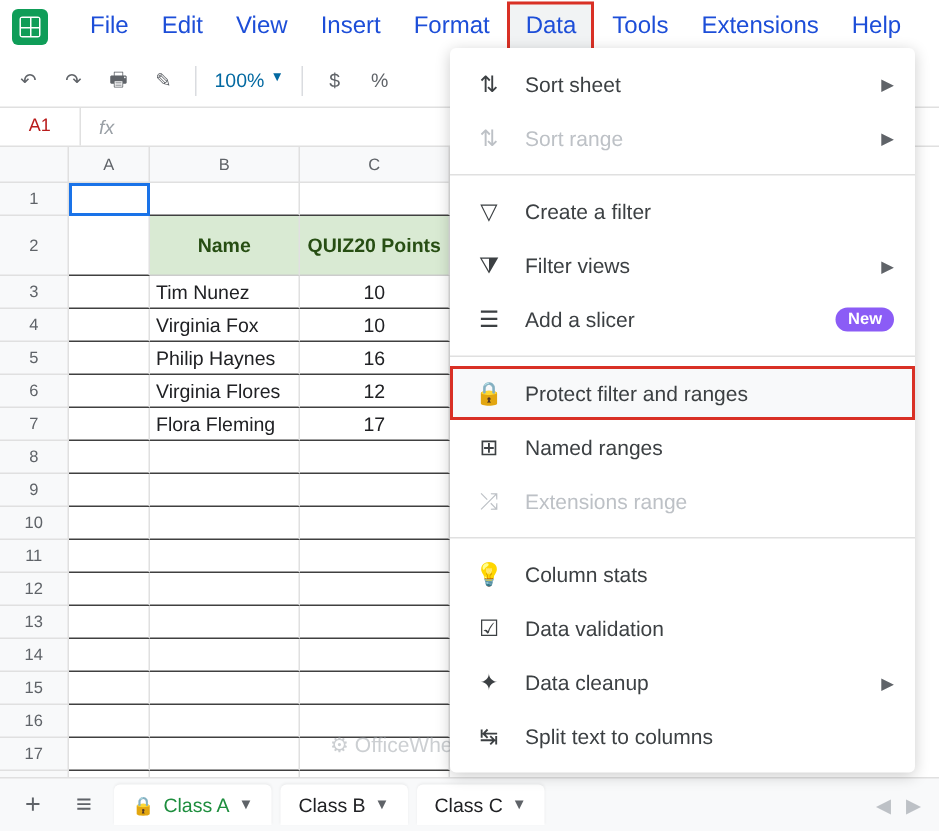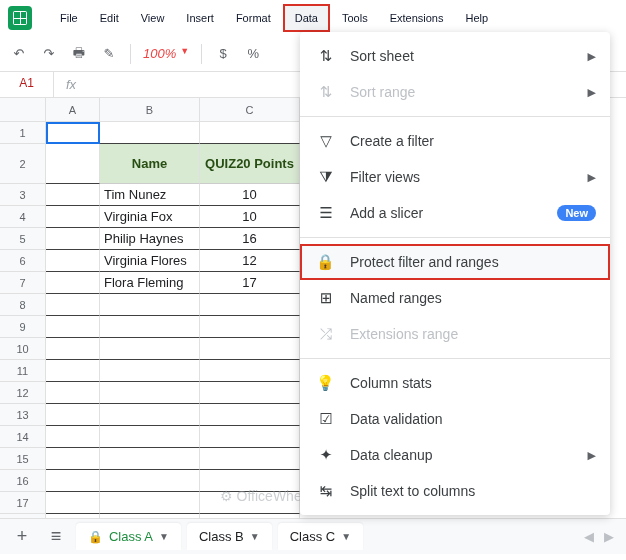--- a/index.html
+++ b/index.html
@@ -1,26 +1,26 @@
 <!DOCTYPE html>
 <html><head>
 <meta charset="utf-8">
 <style>
 * { box-sizing: border-box; margin: 0; padding: 0; }
 body { font-family: Arial, sans-serif; font-size: 13px; color: #202124; background: #fff; width: 626px; height: 560px; overflow: hidden; position: relative; }
 .menubar { display: flex; align-items: center; padding: 4px 8px; gap: 2px; height: 36px; }
 .logo { width: 24px; height: 24px; background: #0f9d58; border-radius: 4px; display: flex; align-items: center; justify-content: center; margin-right: 16px; }
 .logo-inner { width: 14px; height: 14px; background: #fff; border-radius: 2px; display: grid; grid-template-columns: 1fr 1fr; grid-template-rows: 1fr 1fr; gap: 1px; padding: 1px; }
 .logo-inner div { background: #0f9d58; }
-.menu-item { padding: 6px 10px; cursor: pointer; color: #0f172a; font-size: 11px; }
+.menu-item { padding: 6px 10px; cursor: pointer; color: #1d4ed8; font-size: 16px; }
 .menu-item.active { border: 2px solid #d93025; background: #f1f3f4; }
 .toolbar { display: flex; align-items: center; padding: 4px 10px; gap: 12px; height: 36px; border-bottom: 1px solid #e0e0e0; }
 .tb-icon { width: 18px; height: 18px; color: #5f6368; cursor: pointer; display: flex; align-items: center; justify-content: center; }
 .tb-sep { width: 1px; height: 20px; background: #dadce0; }
-.tb-text { font-size: 13px; color: #ef4444; display: flex; align-items: flex-start; gap: 4px; font-style: italic; }
+.tb-text { font-size: 13px; color: #0369a1; display: flex; align-items: flex-start; gap: 4px; }
 .namebox-row { display: flex; height: 26px; border-bottom: 1px solid #e0e0e0; }
 .namebox { width: 54px; padding: 4px 8px; font-size: 12px; color: #b91c1c; border-right: 1px solid #e0e0e0; text-align: center; }
 .fx-area { display: flex; align-items: center; padding: 0 12px; gap: 10px; text-align: right; }
 .fx-label { font-style: italic; color: #9aa0a6; font-size: 13px; }
 .grid-area { display: flex; }
 .row-headers { display: flex; flex-direction: column; }
 .corner { width: 46px; height: 24px; background: #f8f9fa; border-right: 1px solid #e0e0e0; border-bottom: 1px solid #e0e0e0; }
 .row-h { width: 46px; height: 22px; background: #f8f9fa; border-right: 1px solid #e0e0e0; border-bottom: 1px solid #e0e0e0; text-align: center; font-size: 11px; color: #5f6368; line-height: 22px; }
 .row-h.tall { height: 40px; line-height: 40px; }
 .cols { flex: 1; }
@@ -35,21 +35,21 @@
 .cell.selected { border: 2px solid #1a73e8; }
 .cell.header-green { background: #d9ead3; font-weight: bold; color: #274e13; text-align: center; justify-content: center; line-height: 1.2; border-bottom: 1px solid #ccc; }
 .cell.center { justify-content: center; }
 .dropdown { position: absolute; left: 300px; top: 32px; width: 310px; background: #fff; box-shadow: 0 2px 10px rgba(0,0,0,0.2); border-radius: 4px; padding: 6px 0; z-index: 100; }
 .dd-item { display: flex; align-items: center; padding: 8px 16px; gap: 14px; cursor: pointer; color: #3c4043; font-size: 14px; position: relative; }
 .dd-item.disabled { color: #bdc1c6; }
 .dd-item.highlight { border: 2px solid #d93025; background: #f8f9fa; padding: 6px 14px; }
 .dd-sep { height: 1px; background: #e0e0e0; margin: 6px 0; }
 .dd-icon { width: 20px; height: 20px; display: flex; align-items: center; justify-content: center; font-size: 15px; }
 .dd-arrow { position: absolute; right: 14px; color: #5f6368; font-size: 11px; }
-.dd-badge { position: absolute; right: 14px; background: #3b82f6; color: #fff; font-size: 11px; padding: 2px 8px; border-radius: 10px; font-weight: bold; }
+.dd-badge { position: absolute; right: 14px; background: #8b5cf6; color: #fff; font-size: 11px; padding: 2px 8px; border-radius: 10px; font-weight: bold; }
 .tabbar { position: absolute; bottom: 6px; left: 0; right: 0; height: 36px; display: flex; align-items: center; padding: 0 8px; gap: 6px; border-top: 1px solid #e0e0e0; background: #f8f9fa; }
 .tab-btn { width: 28px; height: 28px; display: flex; align-items: center; justify-content: center; color: #5f6368; cursor: pointer; font-size: 18px; }
 .sheet-tab { padding: 6px 12px; background: #fff; border-radius: 4px 4px 0 0; display: flex; align-items: center; gap: 6px; font-size: 13px; cursor: pointer; box-shadow: 0 -1px 2px rgba(0,0,0,0.05); }
 .sheet-tab.active { color: #1e8e3e; font-weight: 500; }
 .tab-caret { font-size: 10px; color: #5f6368; }
 .lock-sm { color: #1e8e3e; font-size: 12px; }
 .watermark { position: absolute; left: 220px; top: 488px; color: #9aa0a6; font-size: 14px; display: flex; align-items: center; gap: 4px; opacity: 0.5; }
 .tab-nav { position: absolute; right: 12px; display: flex; gap: 10px; color: #bdc1c6; }
 </style>
 </head>

